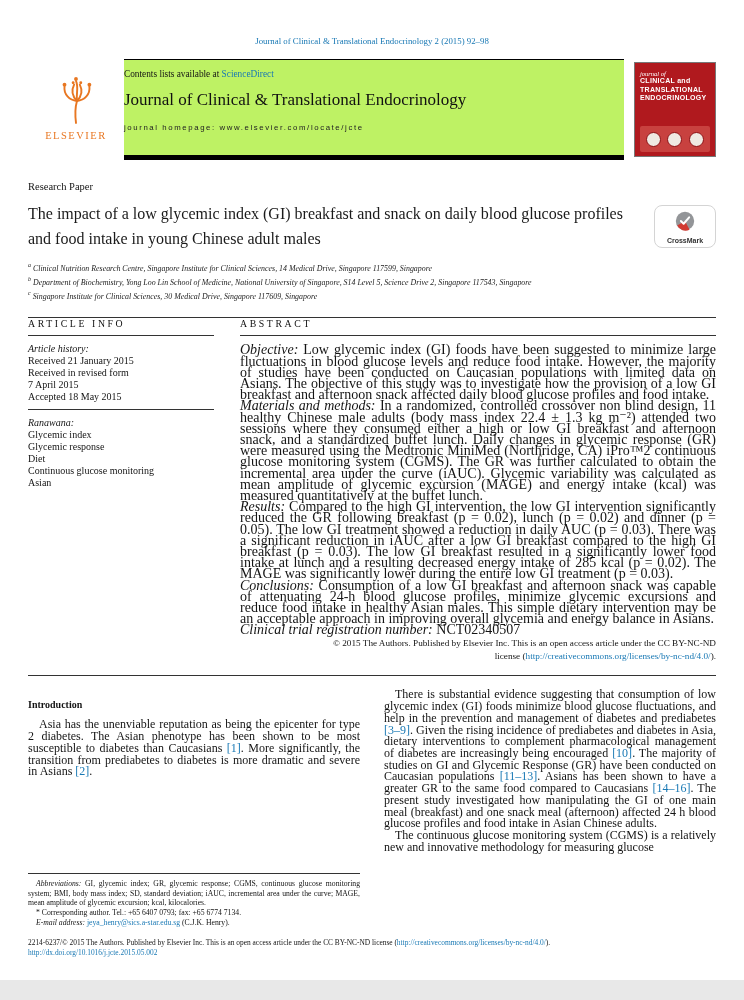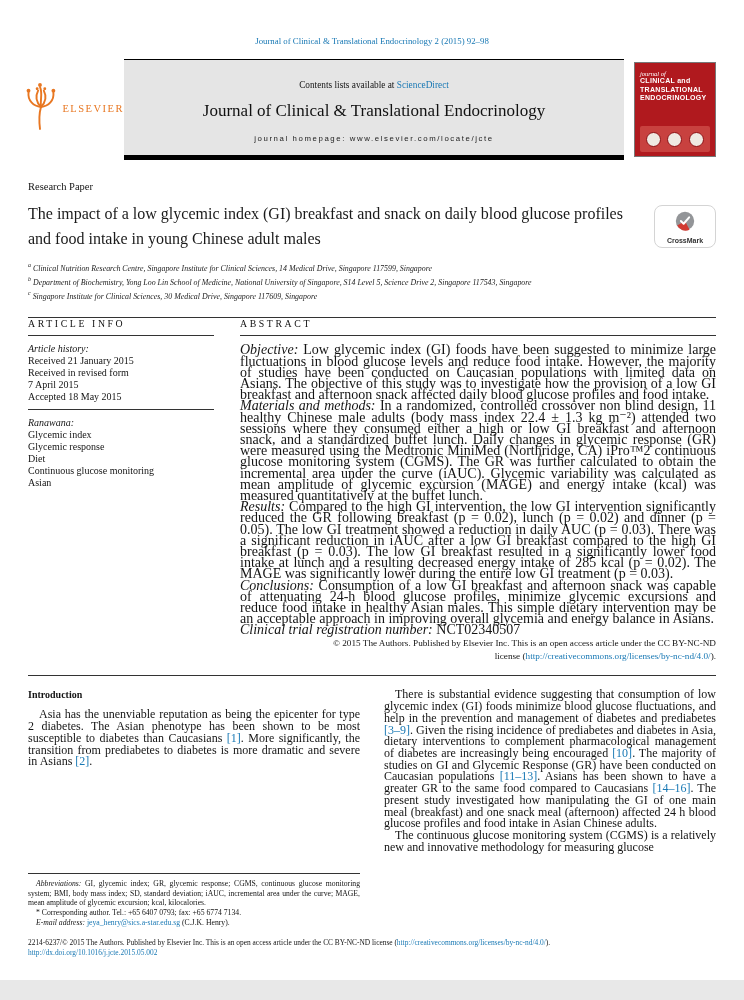--- a/index.html
+++ b/index.html
@@ -9,23 +9,23 @@
     font-family:"Liberation Serif","DejaVu Serif",serif;
     box-sizing:border-box;
   }
   .link { color:var(--link,#1878b4); }
   .cite { color:var(--link,#1878b4); }
 
   .journal-ref { margin-top:36px; text-align:center; font-size:8.8px; }
 
   
   .masthead { margin:13px 28px 0; display:flex; height:101px; }
-  .mh-left { width:96px; flex:none; display:flex; flex-direction:row; align-items:center; justify-content:flex-end; padding-bottom:3px; }
+  .mh-left { width:96px; flex:none; display:flex; flex-direction:column; align-items:center; justify-content:center; padding-bottom:3px; }
   .elsevier-word { color:var(--orange,#e87722); font-size:10.5px; letter-spacing:1.5px; margin-top:1px; }
-  .mh-mid { flex:1; background:#e5e5e5; border-top:1.5px solid #000; border-bottom:5px solid #000; text-align:center; padding-top:20px; box-sizing:border-box; }
+  .mh-mid { flex:1; background:#bef264; border-top:1.5px solid #000; border-bottom:5px solid #000; text-align:left; padding-top:9px; box-sizing:border-box; }
   .contents-line { font-size:9.3px; }
   .mh-title { font-size:17px; margin-top:11px; color:#111; }
   .mh-homepage { margin-top:13px; font-family:"Liberation Sans","DejaVu Sans",sans-serif; font-size:7.8px; letter-spacing:1.6px; color:#222; }
   .mh-right { width:92px; flex:none; display:flex; align-items:center; justify-content:flex-end; }
   .cover { width:82px; height:95px; background:var(--cover,#b0191e); border:1px solid #777; box-sizing:border-box; padding:7px 5px 4px; color:#fff; display:flex; flex-direction:column; }
   .cover-journal-of { font-style:italic; font-size:6.5px; }
   .cover-line { font-family:"Liberation Sans","DejaVu Sans",sans-serif; font-size:7px; font-weight:bold; line-height:8.5px; letter-spacing:0.3px; }
   .cover-band { margin-top:auto; background:#c8413f; height:26px; border-radius:2px; display:flex; align-items:center; justify-content:space-around; padding:0 3px; }
   .cover-dot { width:13px; height:13px; border-radius:50%; background:#efe9e2; border:1px solid #8c0f13; }
 
@@ -53,21 +53,21 @@
   .abs-par { font-size:14px; line-height:11.2px; text-align:justify; }
   .abs-label { font-style:italic; }
   .abs-copyright { font-size:9.2px; line-height:11.4px; text-align:right; margin-top:2px; }
 
   .rule-full { margin:13px 28px 0; border-top:1px solid #333; }
 
   
   .body-cols { margin:13px 28px 0; display:flex; gap:24px; height:238px; }
   .col-left { width:332px; flex:none; display:flex; flex-direction:column; }
   .col-right { flex:1; }
-  .intro-heading { font-size:10px; font-weight:bold; margin:0 0 9px; }
+  .intro-heading { font-size:10px; font-weight:bold; margin:10px 0 9px; }
   .body-par { margin:0; font-size:12px; line-height:11.7px; text-align:justify; text-indent:11px; }
 
   .footnote { margin-top:auto; font-size:7.7px; line-height:9.7px; }
   .fn-rule { border-top:1px solid #333; margin-bottom:5px; }
   .fn-abbr { text-align:justify; text-indent:8px; }
   .fn-label { font-style:italic; }
   .fn-line { text-indent:8px; }
 
   
   .footer { margin:11px 28px 0; font-size:7.4px; line-height:10px; }

